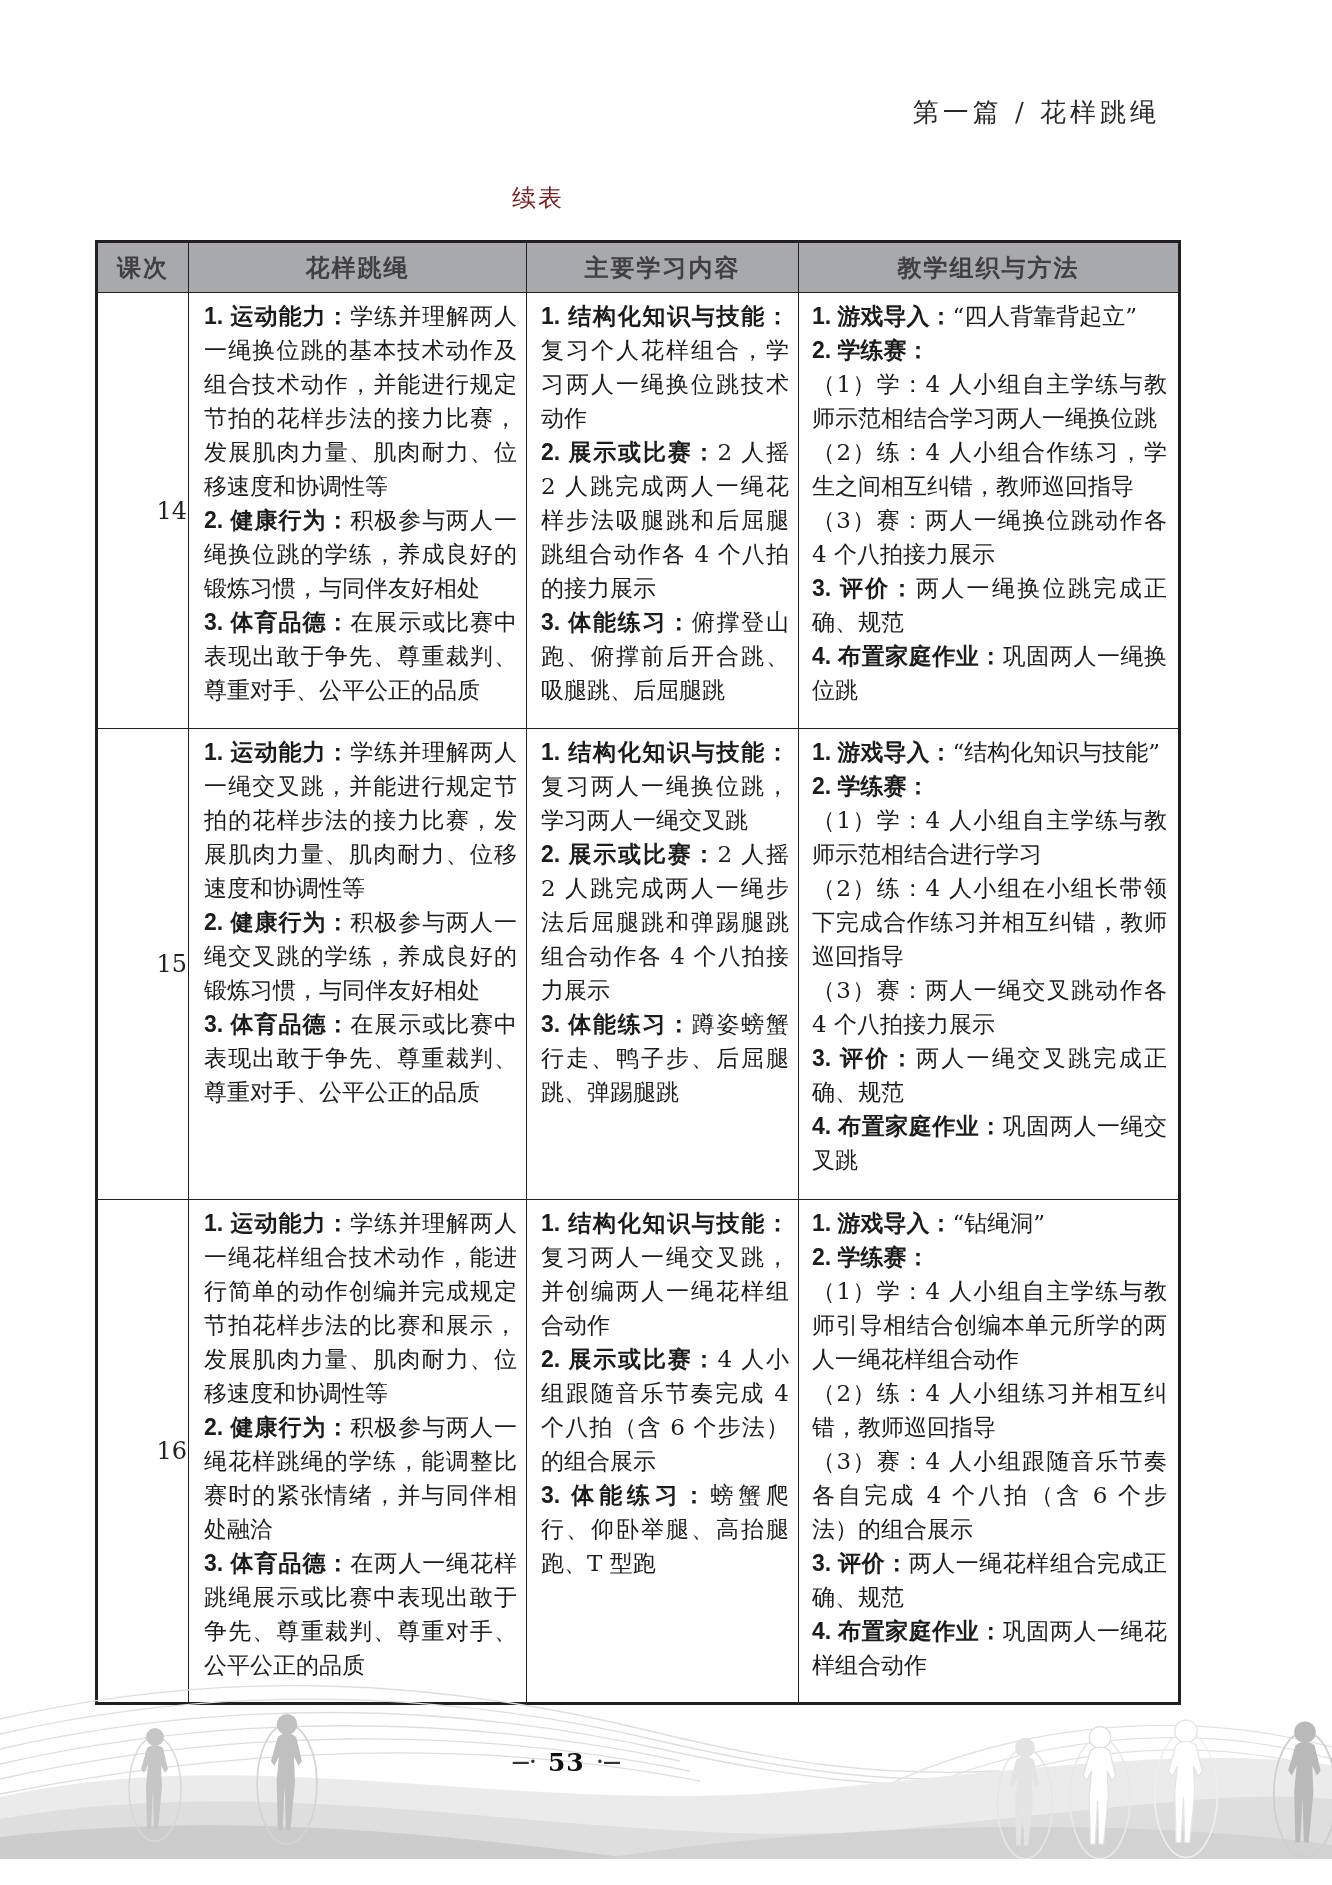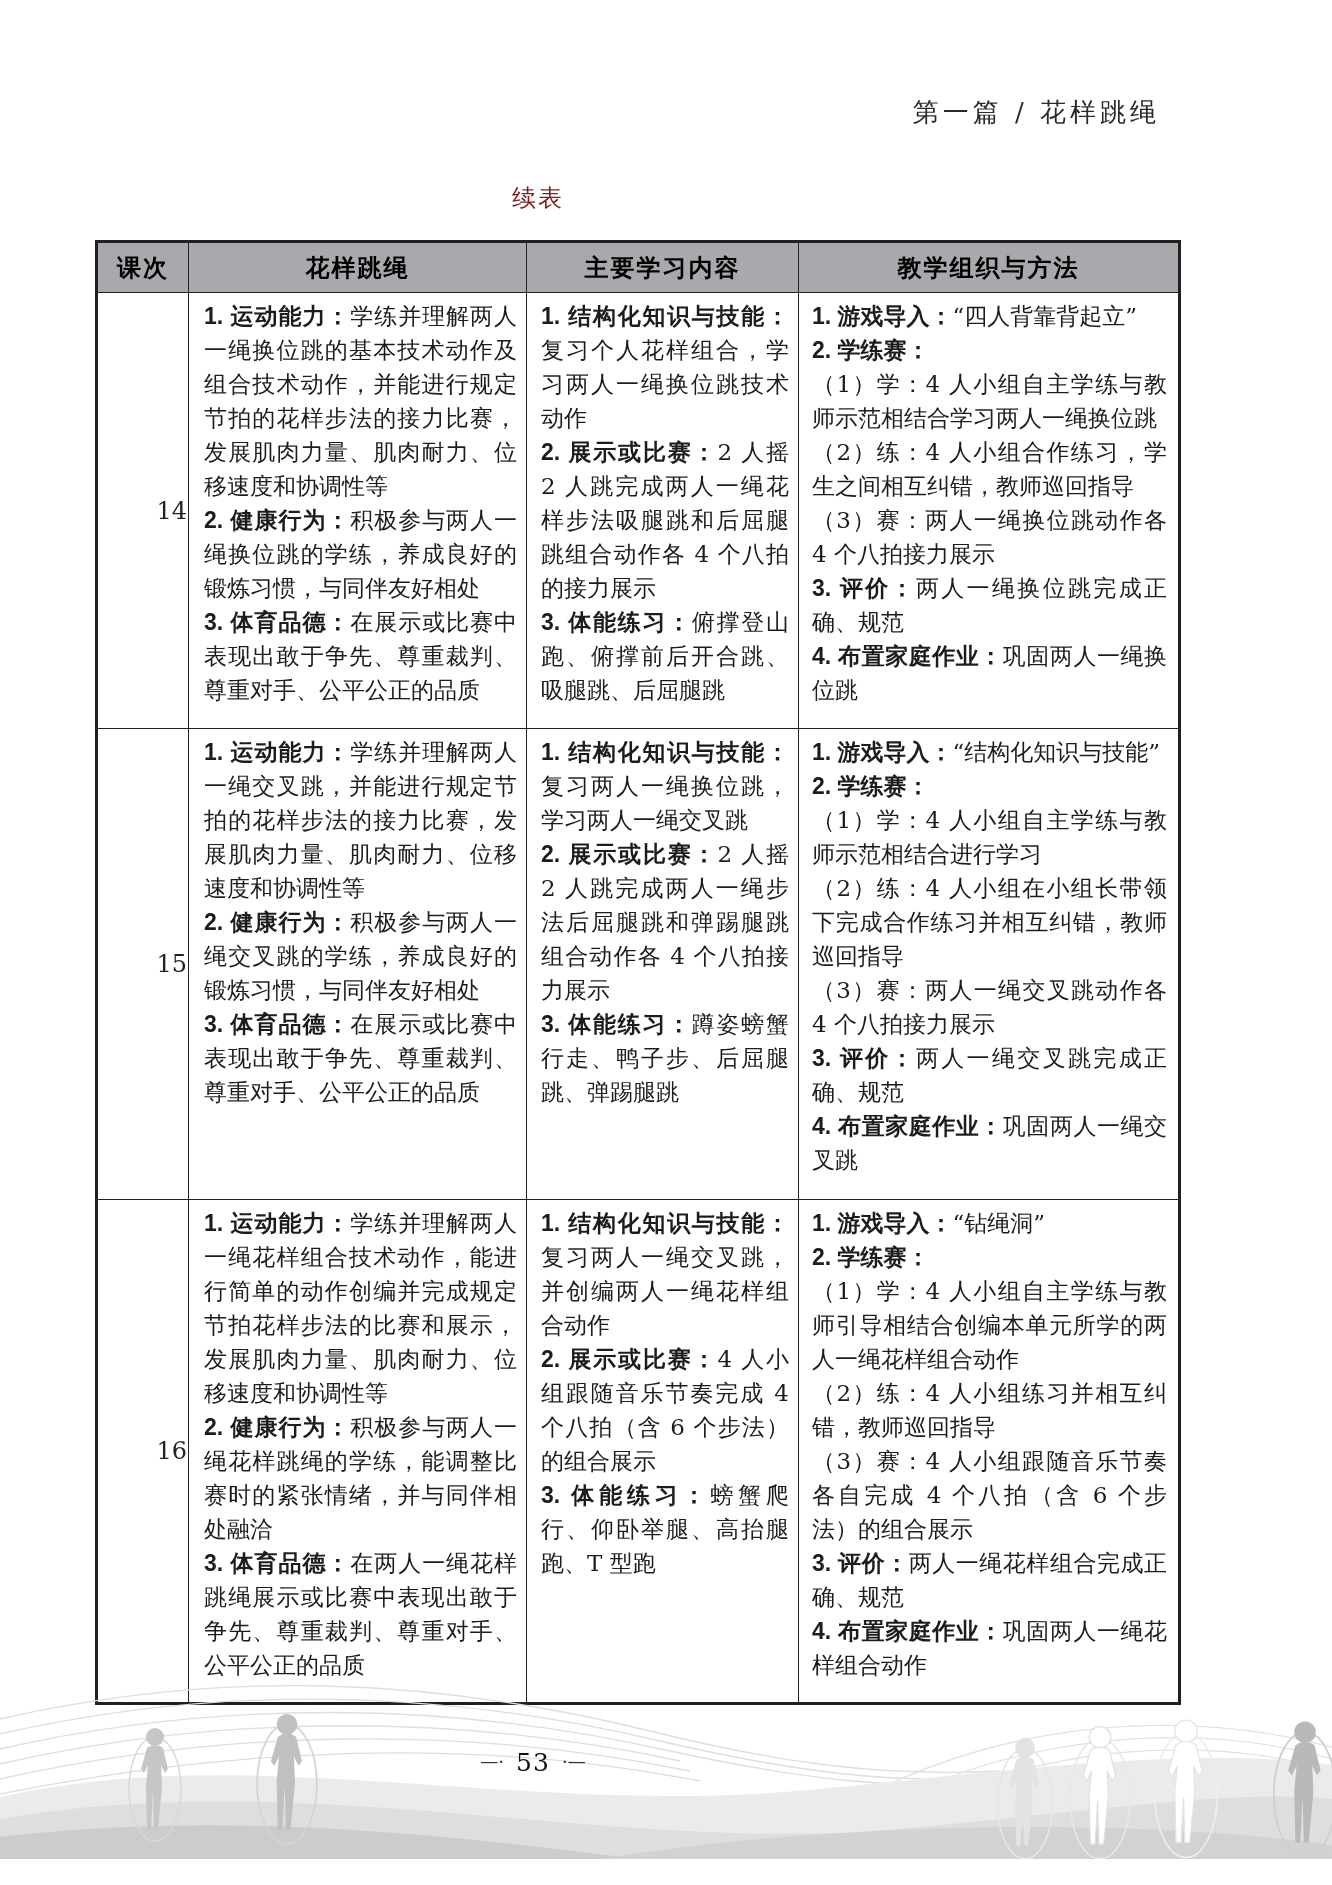--- a/index.html
+++ b/index.html
@@ -12,21 +12,21 @@
   }
   .cont-label{
     position:absolute;top:182px;left:512px;font-size:24px;letter-spacing:2px;color:#7f1d1d;
   }
   table.sched{
     position:absolute;left:95px;top:240px;width:1083px;table-layout:fixed;
     border-collapse:collapse;border:3px solid #231f20;
   }
   table.sched th,table.sched td{border:1.5px solid #231f20;}
   tr.head-row th{
-    height:47px;background:#a7a9ac;color:#000000;
+    height:47px;background:#a7a9ac;color:#404040;
     font-family:"Liberation Sans","DejaVu Sans",sans-serif;
     font-weight:bold;font-size:24px;letter-spacing:2px;text-align:center;vertical-align:middle;
   }
   td.lesson{
     text-align:right;vertical-align:middle;font-size:24px;color:#222;
   }
   td.cellbody{vertical-align:top;}
   td.obj {padding:6px 9px 4px 15px;}
   td.cont{padding:6px 9px 4px 14px;}
   td.meth{padding:6px 11px 4px 13px;margin-left:12px;}
@@ -34,22 +34,22 @@
     margin:0;font-size:23px;line-height:34px;text-align:justify;color:#1c1c1c;
   }
   b.lbl{
     font-family:"Liberation Sans","DejaVu Sans",sans-serif;font-weight:700;
   }
   .row-14 td{height:425px;}
   .row-15 td{height:460px;}
   .row-16 td{height:492px;}
   .footer-art{position:absolute;left:0;bottom:0;width:1332px;height:190px;}
   .page-num-wrap{
-    position:absolute;top:1748px;left:433px;width:200px;text-align:center;
-    font-size:25px;color:#111;
+    position:absolute;top:1748px;left:433px;width:200px;text-align:right;
+    font-size:25px;color:#111;font-weight:bold;
   }
   .page-num-wrap .orn{font-size:18px;color:#333;position:relative;top:-3px;padding:0 12px;}
   .page-num-wrap .num{letter-spacing:1px;}
 </style>
 </head>
 <body>
 
 <div class="page">
 
   <div class="doc-header">第一篇 / 花样跳绳</div>

